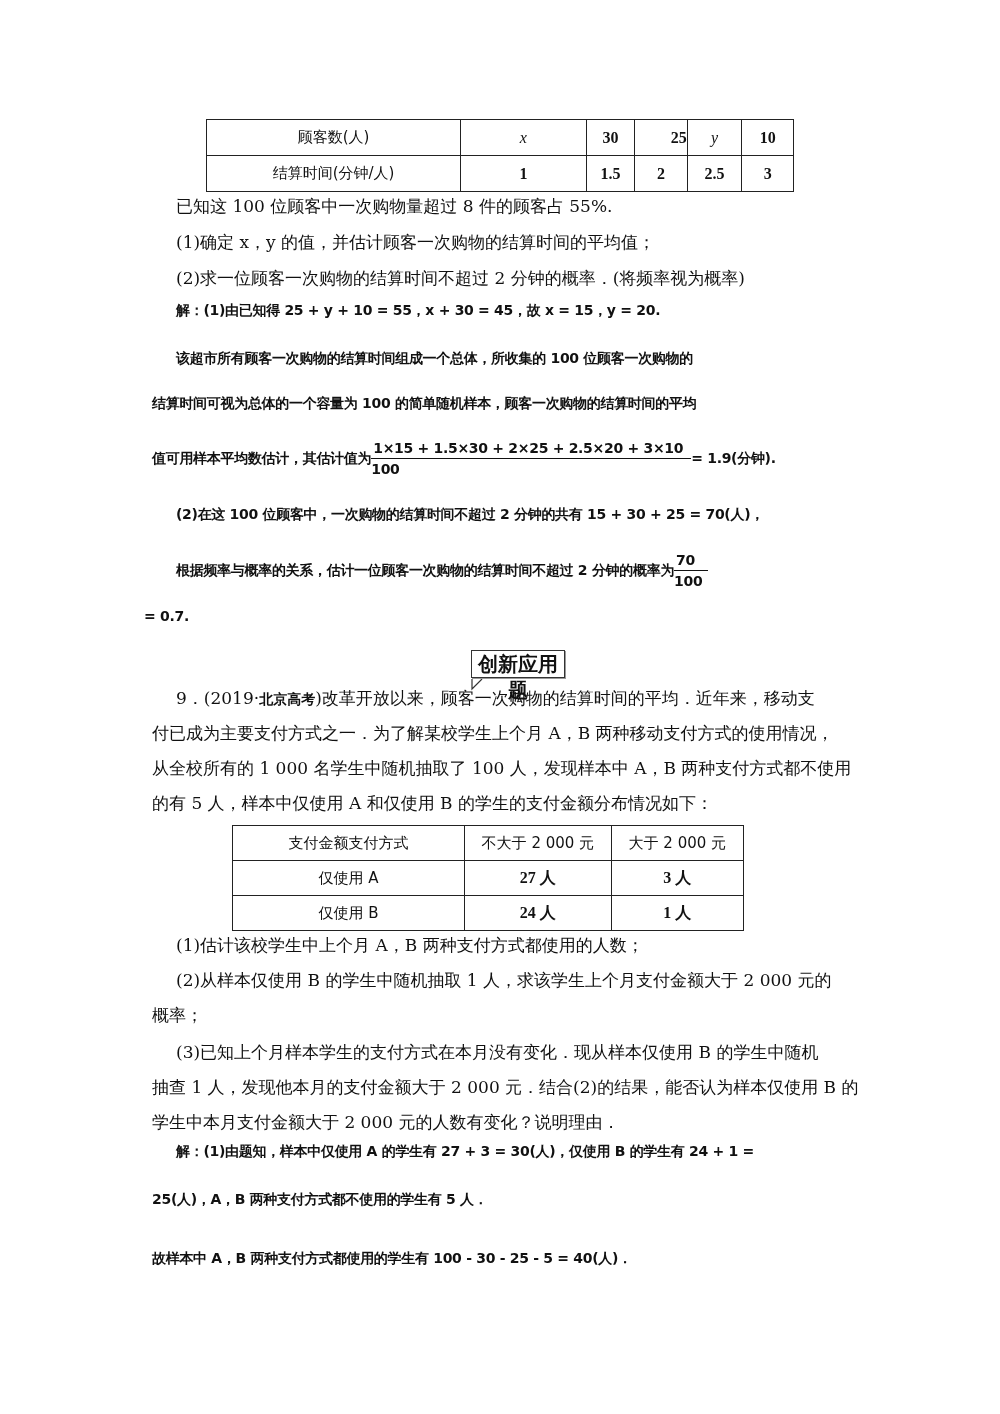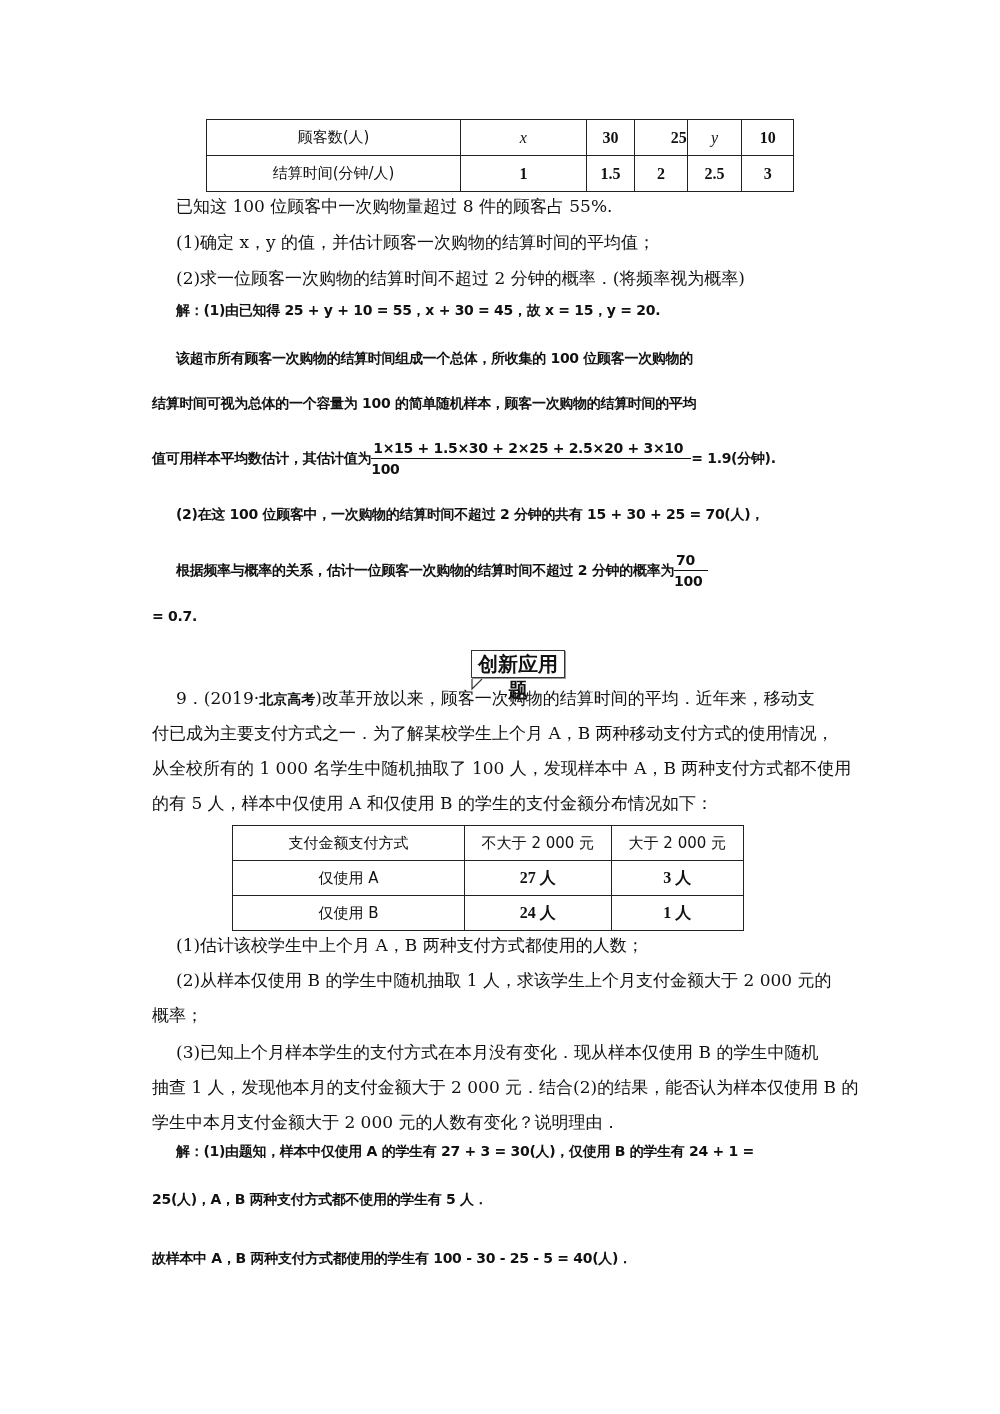--- a/index.html
+++ b/index.html
@@ -62,21 +62,21 @@
 </div>
 
 <div class="abs sol" style="left:176px; top:506px;">(2)在这 100 位顾客中，一次购物的结算时间不超过 2 分钟的共有 15 + 30 + 25 = 70(人)，</div>
 <div class="abs sol" style="left:176px; top:552px; display:flex; align-items:center;">
   <span>根据频率与概率的关系，估计一位顾客一次购物的结算时间不超过 2 分钟的概率为</span>
   <span class="frac" style="width:34px;">
     <span class="top">70</span>
     <span class="bot">100</span>
   </span>
 </div>
-<div class="abs sol" style="left:152px; top:608px;">= 0.7.</div>
+<div class="abs sol" style="left:144px; top:608px;">= 0.7.</div>
 
 <div class="label-box">创新应用题</div>
 <div class="abs" style="left:470px; top:676px;">
   <svg width="14" height="12" viewBox="0 0 14 12">
       <path d="M2 0 L2 10 L12 0" fill="#fff" stroke="#333" stroke-width="1.2"></path>
     </svg>
 </div>
 
 <div class="abs line" style="left:176px; top:688px;">
   <span>9．(2019·</span><span style="font-family:'DejaVu Sans',sans-serif; font-weight:bold; font-size:14px;">北京高考</span><span>)改革开放以来，顾客一次购物的结算时间的平均．近年来，移动支</span>

